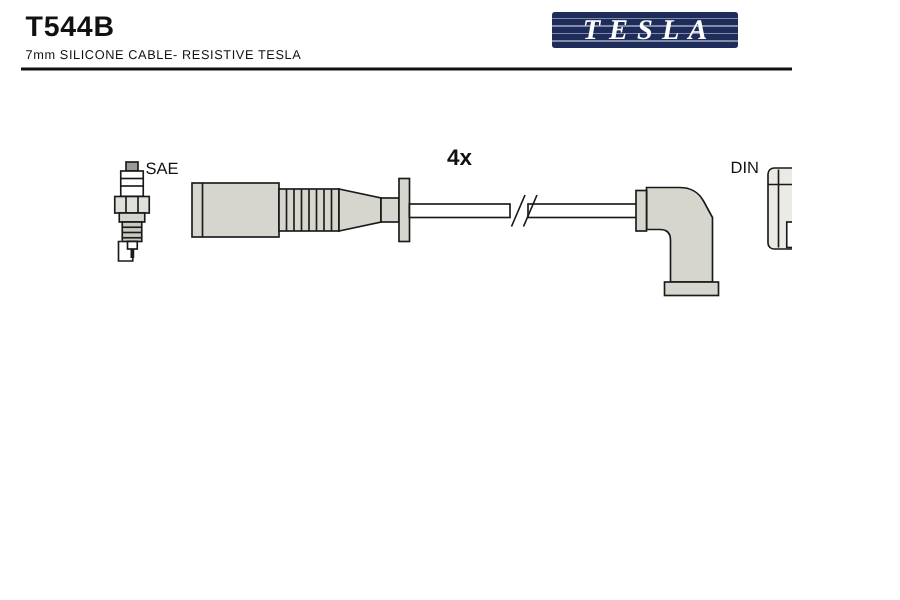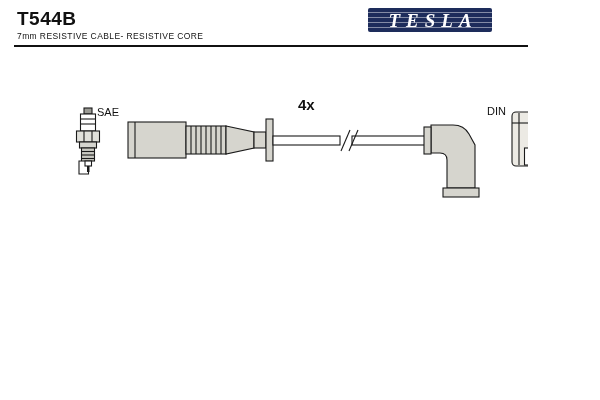--- a/index.html
+++ b/index.html
@@ -39,21 +39,21 @@
   .shape{stroke:#1a1a1a;stroke-width:1.1;}
   .lbl{font-family:"Liberation Sans",sans-serif;font-size:11px;fill:#111;}
   .qty{font-family:"Liberation Sans",sans-serif;font-size:15px;font-weight:bold;fill:#111;}
 </style>
 </head>
 <body>
 
 <div class="page">
 
   <div class="part-number">T544B</div>
-  <div class="description">7mm RESISTIVE CABLE- RESISTIVE CORE</div>
+  <div class="description">7mm SILICONE CABLE- RESISTIVE TESLA</div>
 
   <div class="brand-logo">
     <span>TESLA</span>
   </div>
 
   <div class="divider"></div>
 
   <svg class="diagram-svg" width="600" height="348" viewBox="0 0 600 348">
 
     <text class="lbl" x="97" y="64">SAE</text>

